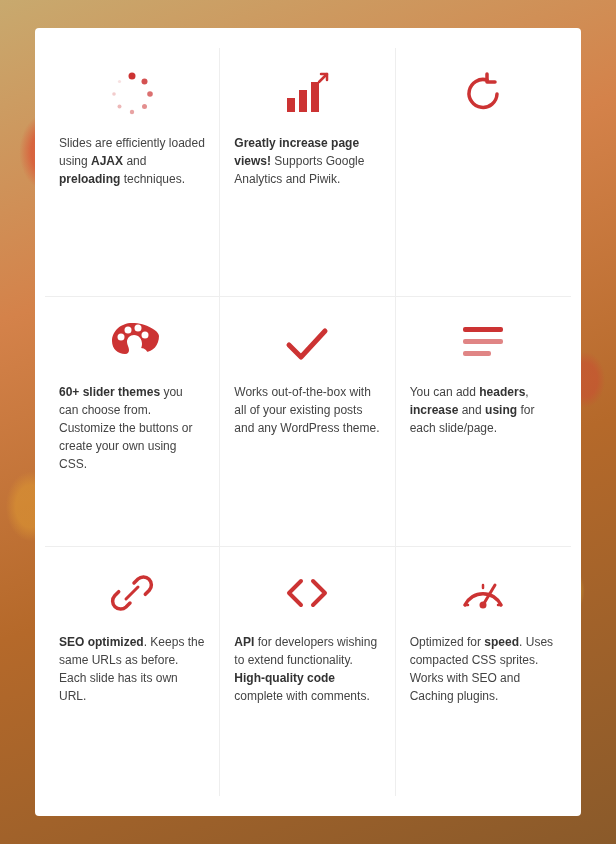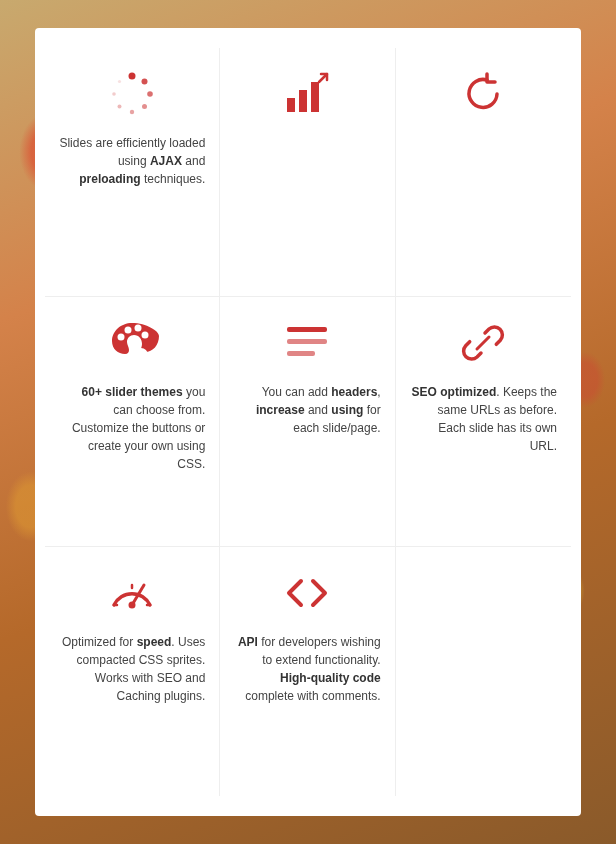--- a/index.html
+++ b/index.html
@@ -45,21 +45,21 @@
       grid-template-rows: repeat(3, 1fr);
       grid-template-columns: repeat(3, 1fr);
       gap: 0;
     }
 
     .feature {
       display: flex;
       flex-direction: column;
       align-items: center;
       padding: 16px 14px 12px;
-      text-align: right;
+      text-align: left;
       border-right: 1px solid #eee;
       border-bottom: 1px solid #eee;
     }
 
     .feature:nth-child(3n) { border-right: none; }
     .feature:nth-child(7), .feature:nth-child(8), .feature:nth-child(9) { border-bottom: none; }
 
     .icon-wrap {
       width: 60px;
       height: 60px;
@@ -113,20 +113,23 @@
       <svg width="52" height="52" viewBox="0 0 52 52" fill="none">
 
         <rect x="6" y="30" width="8" height="14" fill="#cc3333"></rect>
         <rect x="18" y="22" width="8" height="22" fill="#cc3333"></rect>
         <rect x="30" y="14" width="8" height="30" fill="#cc3333"></rect>
 
         <line x1="38" y1="14" x2="46" y2="6" stroke="#cc3333" stroke-width="2.5" stroke-linecap="round"></line>
         <polyline points="40,6 46,6 46,12" stroke="#cc3333" stroke-width="2.5" fill="none" stroke-linecap="round" stroke-linejoin="round"></polyline>
       </svg>
     </div>
+    <div class="feature-text">
+      <b>Greatly increase page views!</b> Supports Google Analytics and Piwik.
+    </div>
   </div>
 
   <div class="feature">
     <div class="icon-wrap">
       <svg width="52" height="52" viewBox="0 0 52 52" fill="none">
         <path d="M40 26 A14 14 0 1 1 30 12" stroke="#cc3333" stroke-width="3.5" fill="none" stroke-linecap="round"></path>
         <polyline points="30,6 30,14 38,14" stroke="#cc3333" stroke-width="3.5" fill="none" stroke-linecap="round" stroke-linejoin="round"></polyline>
       </svg>
     </div>
   </div>
@@ -143,20 +146,30 @@
         <circle cx="40" cy="18" r="3.5" fill="#fff"></circle>
 
         <circle cx="36" cy="38" r="7" fill="#fff"></circle>
       </svg>
     </div>
     <div class="feature-text">
       <b>60+ slider themes</b> you can choose from. Customize the buttons or create your own using CSS.
     </div>
   </div>
 
+  <div class="feature">
+    <div class="icon-wrap">
+      <svg width="52" height="52" viewBox="0 0 52 52" fill="none">
+        <polyline points="8,28 20,40 44,14" stroke="#cc3333" stroke-width="5" fill="none" stroke-linecap="round" stroke-linejoin="round"></polyline>
+      </svg>
+    </div>
+    <div class="feature-text">
+      Works out-of-the-box with all of your existing posts and any WordPress theme.
+    </div>
+  </div>
 
   <div class="feature">
     <div class="icon-wrap">
       <svg width="52" height="52" viewBox="0 0 52 52" fill="none">
         <rect x="6" y="10" width="40" height="5" rx="2" fill="#cc3333"></rect>
         <rect x="6" y="22" width="40" height="5" rx="2" fill="#cc3333" opacity="0.6"></rect>
         <rect x="6" y="34" width="28" height="5" rx="2" fill="#cc3333" opacity="0.6"></rect>
       </svg>
     </div>
     <div class="feature-text">
@@ -174,42 +187,42 @@
     </div>
     <div class="feature-text">
       <b>SEO optimized</b>. Keeps the same URLs as before. Each slide has its own URL.
     </div>
   </div>
 
   <div class="feature">
     <div class="icon-wrap">
       <svg width="52" height="52" viewBox="0 0 52 52" fill="none">
 
+        <polyline points="20,14 8,26 20,38" stroke="#cc3333" stroke-width="4" fill="none" stroke-linecap="round" stroke-linejoin="round"></polyline>
+        <polyline points="32,14 44,26 32,38" stroke="#cc3333" stroke-width="4" fill="none" stroke-linecap="round" stroke-linejoin="round"></polyline>
+      </svg>
+    </div>
+    <div class="feature-text">
+      <b>API</b> for developers wishing to extend functionality. <b>High-quality code</b> complete with comments.
+    </div>
+  </div>
+
+  <div class="feature">
+    <div class="icon-wrap">
+      <svg width="52" height="52" viewBox="0 0 52 52" fill="none">
+
         <path d="M8 38 A20 20 0 0 1 44 38" stroke="#cc3333" stroke-width="3.5" fill="none" stroke-linecap="round"></path>
 
         <line x1="26" y1="38" x2="38" y2="18" stroke="#cc3333" stroke-width="3" stroke-linecap="round"></line>
 
         <circle cx="26" cy="38" r="3.5" fill="#cc3333"></circle>
 
         <line x1="8" y1="38" x2="11" y2="38" stroke="#cc3333" stroke-width="2.5" stroke-linecap="round"></line>
         <line x1="44" y1="38" x2="41" y2="38" stroke="#cc3333" stroke-width="2.5" stroke-linecap="round"></line>
         <line x1="26" y1="18" x2="26" y2="21" stroke="#cc3333" stroke-width="2.5" stroke-linecap="round"></line>
       </svg>
     </div>
     <div class="feature-text">
       Optimized for <b>speed</b>. Uses compacted CSS sprites. Works with SEO and Caching plugins.
     </div>
   </div>
 
-  <div class="feature">
-    <div class="icon-wrap">
-      <svg width="52" height="52" viewBox="0 0 52 52" fill="none">
-
-        <polyline points="20,14 8,26 20,38" stroke="#cc3333" stroke-width="4" fill="none" stroke-linecap="round" stroke-linejoin="round"></polyline>
-        <polyline points="32,14 44,26 32,38" stroke="#cc3333" stroke-width="4" fill="none" stroke-linecap="round" stroke-linejoin="round"></polyline>
-      </svg>
-    </div>
-    <div class="feature-text">
-      <b>API</b> for developers wishing to extend functionality. <b>High-quality code</b> complete with comments.
-    </div>
-  </div>
-
 </div>
 
 </body></html>

